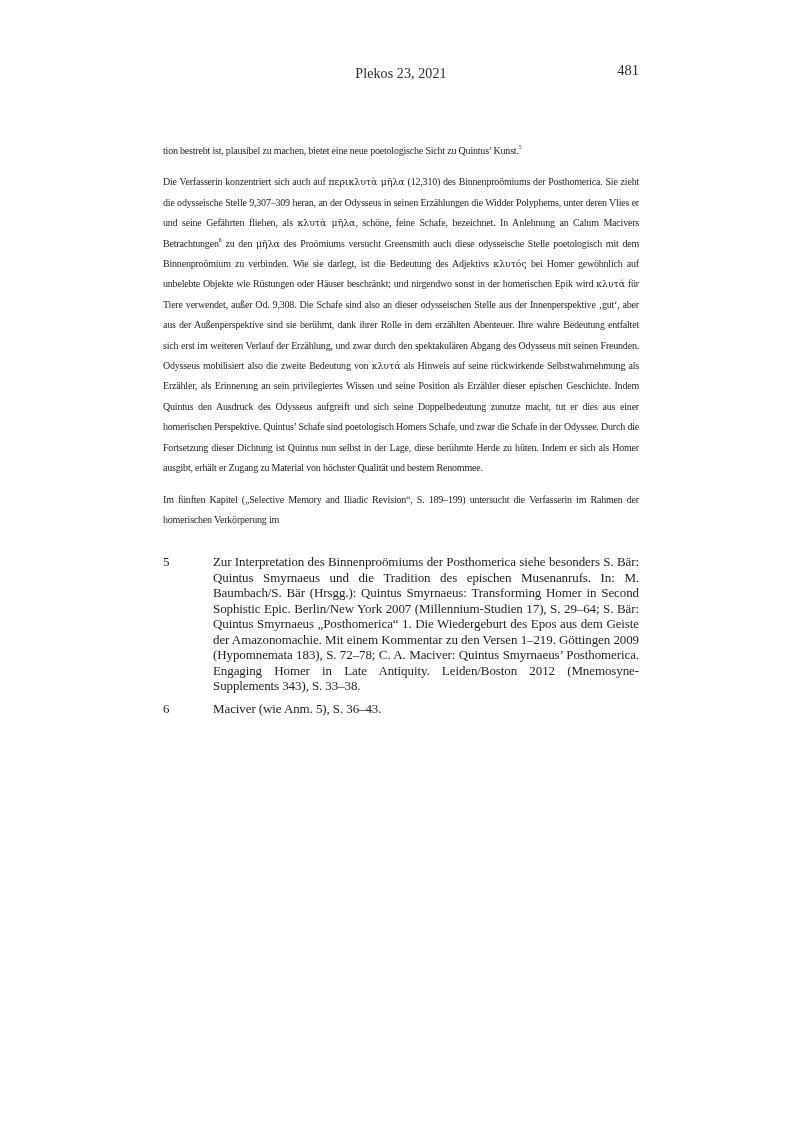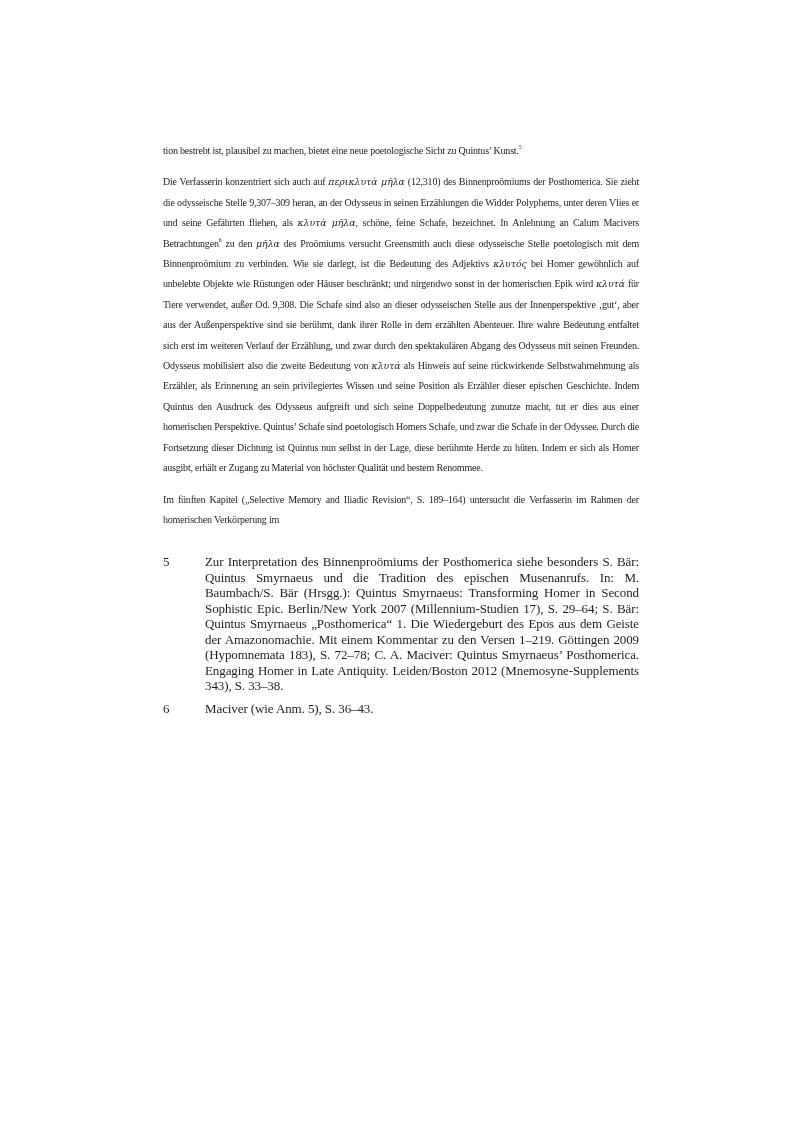--- a/index.html
+++ b/index.html
@@ -48,21 +48,20 @@
     line-height: 20.4px;
     text-align: justify;
     letter-spacing: -0.2px;
     hyphens: auto;
     -webkit-hyphens: auto;
   }
   .para:last-child { margin-bottom: 0; }
   .run-italic { }
   .run-greek {
     font-family: "DejaVu Serif", serif;
-    font-style: italic;
     font-size: 0.93em;
     letter-spacing: 0;
   }
   sup.run-sup {
     font-size: 0.58em;
     line-height: 0;
     position: relative;
     top: -0.12em;
     vertical-align: super;
     letter-spacing: 0;
@@ -78,33 +77,38 @@
     letter-spacing: -0.1px;
   }
   .footnote:last-child { margin-bottom: 0; }
   .fn-num {
     flex: 0 0 42px;
   }
   .fn-text {
     flex: 1 1 auto;
     text-align: justify;
     hyphens: auto;
+    margin-left: 8px;
     -webkit-hyphens: auto;
   }
 </style>
 </head>
 <body>
 
 <div class="page">
 
+  <header class="page-header">
+    <div class="journal-title">Plekos 23, 2021</div>
+    <div class="page-number">481</div>
+  </header>
 
   <main class="content">
     <p class="para"><span>tion bestrebt ist, plausibel zu machen, bietet eine neue poetologische Sicht zu Quintus’ Kunst.</span><sup class="run-sup">5</sup></p>
     <p class="para"><span>Die Verfasserin konzentriert sich auch auf </span><span class="run-greek">περικλυτὰ μῆλα</span><span> (12,310) des Binnenproömiums der </span><span class="run-italic">Posthomerica</span><span>. Sie zieht die odysseische Stelle 9,307–309 heran, an der Odysseus in seinen Erzählungen die Widder Polyphems, unter deren Vlies er und seine Gefährten fliehen, als </span><span class="run-greek">κλυτὰ μῆλα</span><span>, schöne, feine Schafe, bezeichnet. In Anlehnung an Calum Macivers Betrachtungen</span><sup class="run-sup">6</sup><span> zu den </span><span class="run-greek">μῆλα</span><span> des Proömiums versucht Greensmith auch diese odysseische Stelle poetologisch mit dem Binnenproömium zu verbinden. Wie sie darlegt, ist die Bedeutung des Adjektivs </span><span class="run-greek">κλυτός</span><span> bei Homer gewöhnlich auf unbelebte Objekte wie Rüstungen oder Häuser beschränkt; und nirgendwo sonst in der homerischen Epik wird </span><span class="run-greek">κλυτά</span><span> für Tiere verwendet, außer Od. 9,308. Die Schafe sind also an dieser odysseischen Stelle aus der Innenperspektive ‚gut‘, aber aus der Außenperspektive sind sie berühmt, dank ihrer Rolle in dem erzählten Abenteuer. Ihre wahre Bedeutung entfaltet sich erst im weiteren Verlauf der Erzählung, und zwar durch den spektakulären Abgang des Odysseus mit seinen Freunden. Odysseus mobilisiert also die zweite Bedeutung von </span><span class="run-greek">κλυτά</span><span> als Hinweis auf seine rückwirkende Selbstwahrnehmung als Erzähler, als Erinnerung an sein privilegiertes Wissen und seine Position als Erzähler dieser epischen Geschichte. Indem Quintus den Ausdruck des Odysseus aufgreift und sich seine Doppelbedeutung zunutze macht, tut er dies aus einer homerischen Perspektive. Quintus’ Schafe sind poetologisch Homers Schafe, und zwar die Schafe in der Odyssee. Durch die Fortsetzung dieser Dichtung ist Quintus nun selbst in der Lage, diese berühmte Herde zu hüten. Indem er sich als Homer ausgibt, erhält er Zugang zu Material von höchster Qualität und bestem Renommee.</span></p>
-    <p class="para"><span>Im fünften Kapitel („Selective Memory and Iliadic Revision“, S. 189–164) untersucht die Verfasserin im Rahmen der homerischen Verkörperung im</span></p>
+    <p class="para"><span>Im fünften Kapitel („Selective Memory and Iliadic Revision“, S. 189–199) untersucht die Verfasserin im Rahmen der homerischen Verkörperung im</span></p>
 
     <section class="footnotes">
       <div class="footnote">
         <span class="fn-num">5</span>
         <span class="fn-text"><span>Zur Interpretation des Binnenproömiums der </span><span class="run-italic">Posthomerica</span><span> siehe besonders S. Bär: Quintus Smyrnaeus und die Tradition des epischen Musenanrufs. In: M. Baumbach/S. Bär (Hrsgg.): Quintus Smyrnaeus: Transforming Homer in Second Sophistic Epic. Berlin/New York 2007 (Millennium-Studien 17), S. 29–64; S. Bär: Quintus Smyrnaeus „Posthomerica“ 1. Die Wiedergeburt des Epos aus dem Geiste der Amazonomachie. Mit einem Kommentar zu den Versen 1–219. Göttingen 2009 (Hypomnemata 183), S. 72–78; C. A. Maciver: Quintus Smyrnaeus’ </span><span class="run-italic">Posthomerica</span><span>. Engaging Homer in Late Antiquity. Leiden/Boston 2012 (Mnemosyne-Supplements 343), S. 33–38.</span></span>
       </div>
       <div class="footnote">
         <span class="fn-num">6</span>
         <span class="fn-text"><span>Maciver (wie Anm. 5), S. 36–43.</span></span>
       </div>

